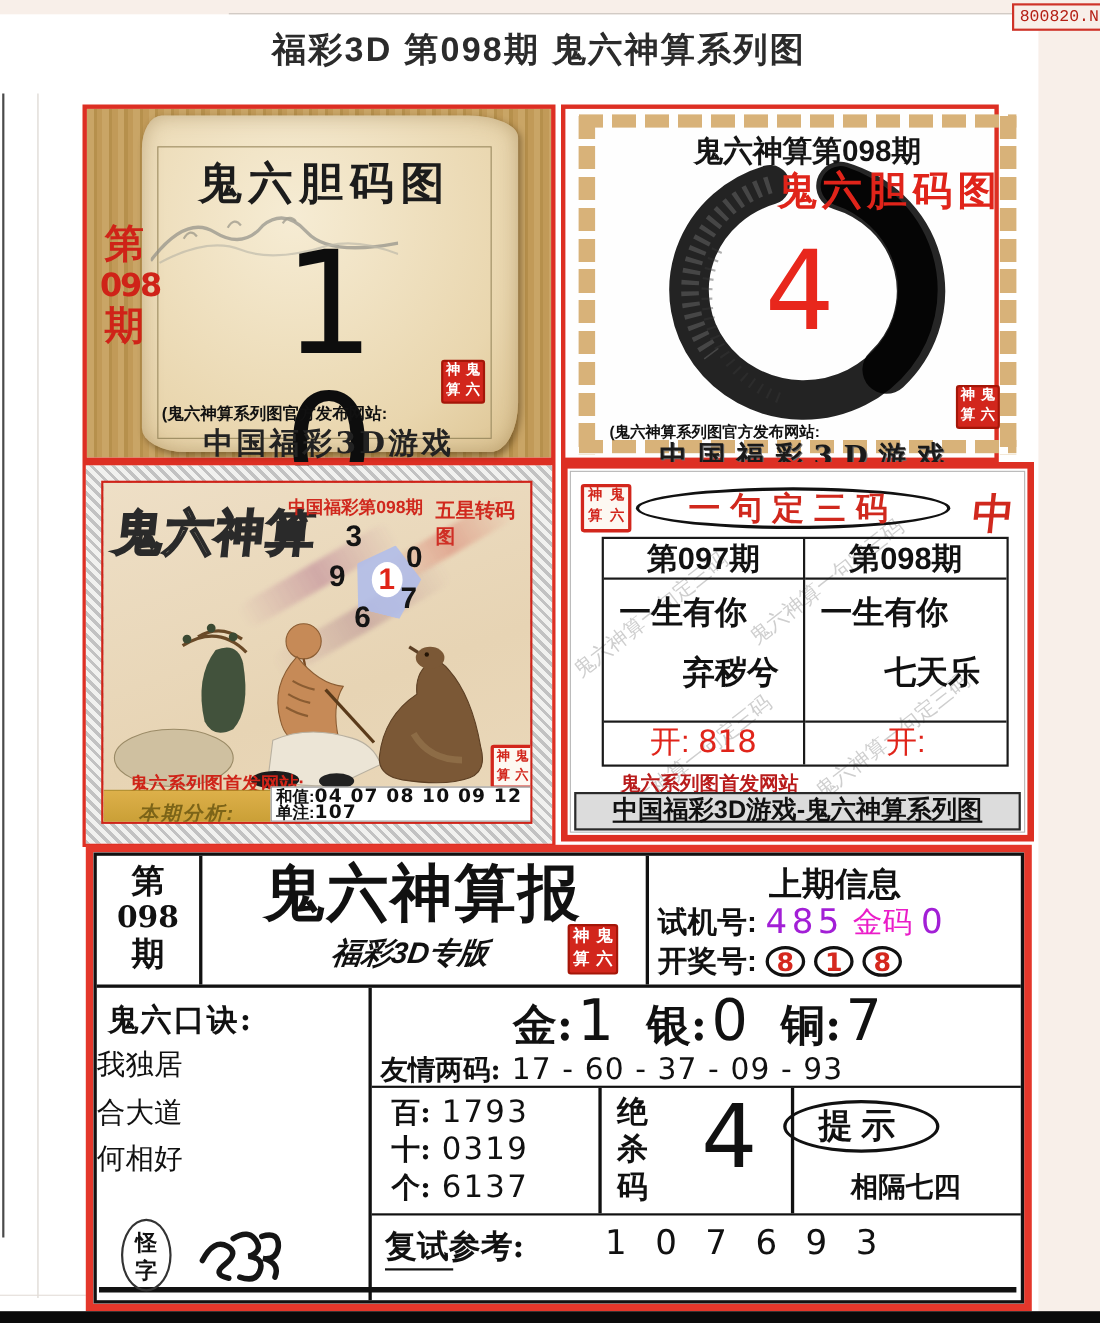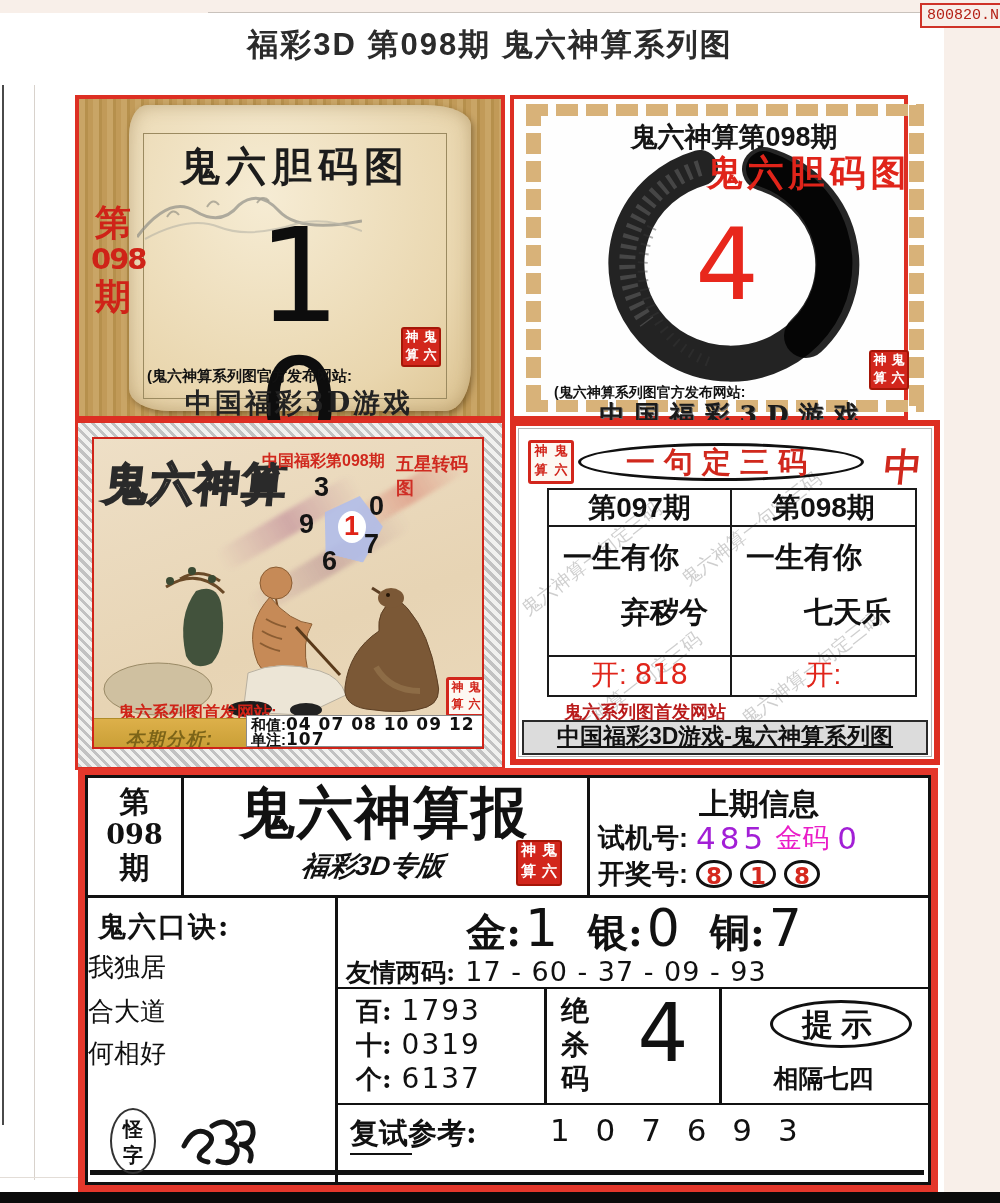--- a/index.html
+++ b/index.html
@@ -155,21 +155,21 @@
   .friend{left:258px;top:178px;display:flex;align-items:baseline;gap:10px;}
   .friend .lab{font-size:25px;font-weight:bold;font-family:"DejaVu Serif",serif;}
   .friend .val{font-size:27px;letter-spacing:1px;}
   .pos-row{left:268px;display:flex;align-items:baseline;gap:10px;}
   .pos-row .lab{font-size:26px;font-weight:bold;font-family:"DejaVu Serif",serif;}
   .pos-row .val{font-size:28px;letter-spacing:2px;}
   .posA{top:216px;} .posB{top:250px;} .posC{top:284px;}
   .jsm-chars{left:470px;top:216px;width:34px;text-align:center;}
   .jsm-chars span{display:block;font-size:28px;line-height:34px;font-weight:bold;font-family:"DejaVu Serif",serif;}
   .jsm-val{left:530px;top:212px;width:90px;text-align:center;font-size:80px;line-height:1.1;color:#111;}
-  .tishi-oval{left:682px;top:222px;width:142px;height:48px;border:3px solid #111;border-radius:50%;
+  .tishi-oval{left:624px;top:222px;width:142px;height:48px;border:3px solid #111;border-radius:50%;
         box-sizing:border-box;text-align:center;line-height:42px;font-size:31px;font-weight:bold;
         letter-spacing:8px;font-family:"DejaVu Serif",serif;}
   .tishi-note{left:631px;top:284px;width:209px;text-align:center;font-size:25px;font-weight:bold;}
   .fushi-lab{left:262px;top:336px;font-size:29px;font-weight:bold;font-family:"DejaVu Serif",serif;}
   .fushi-val{left:462px;top:334px;font-size:31px;letter-spacing:8px;}
   .fushi-underline{left:262px;top:375px;width:62px;height:2px;background:#111;}
   .p5-bottom-thick{left:2px;top:392px;width:834px;height:5px;background:#111;}
 </style>
 </head>
 <body>

